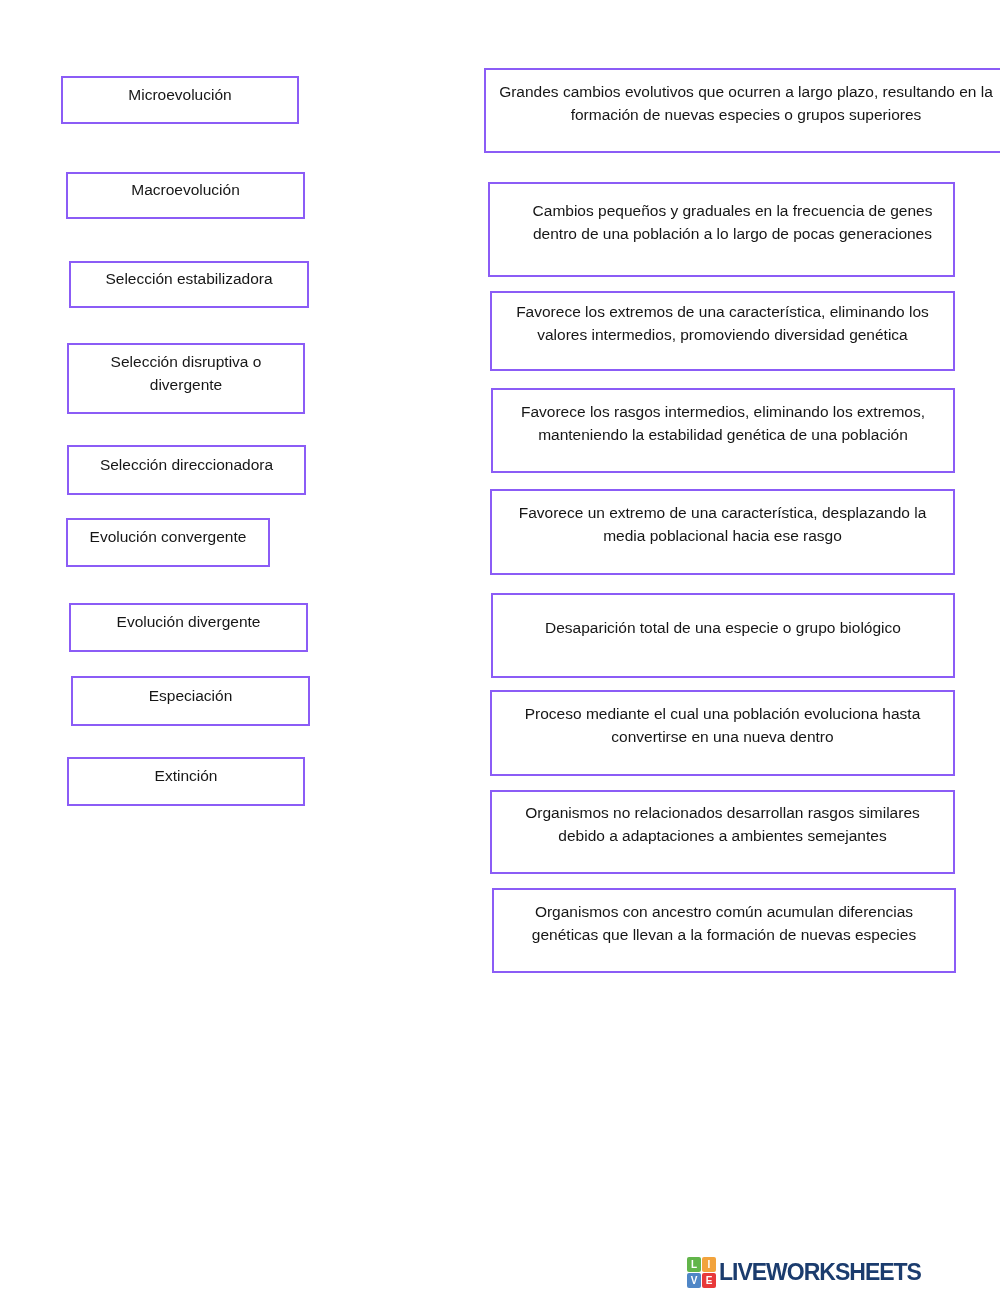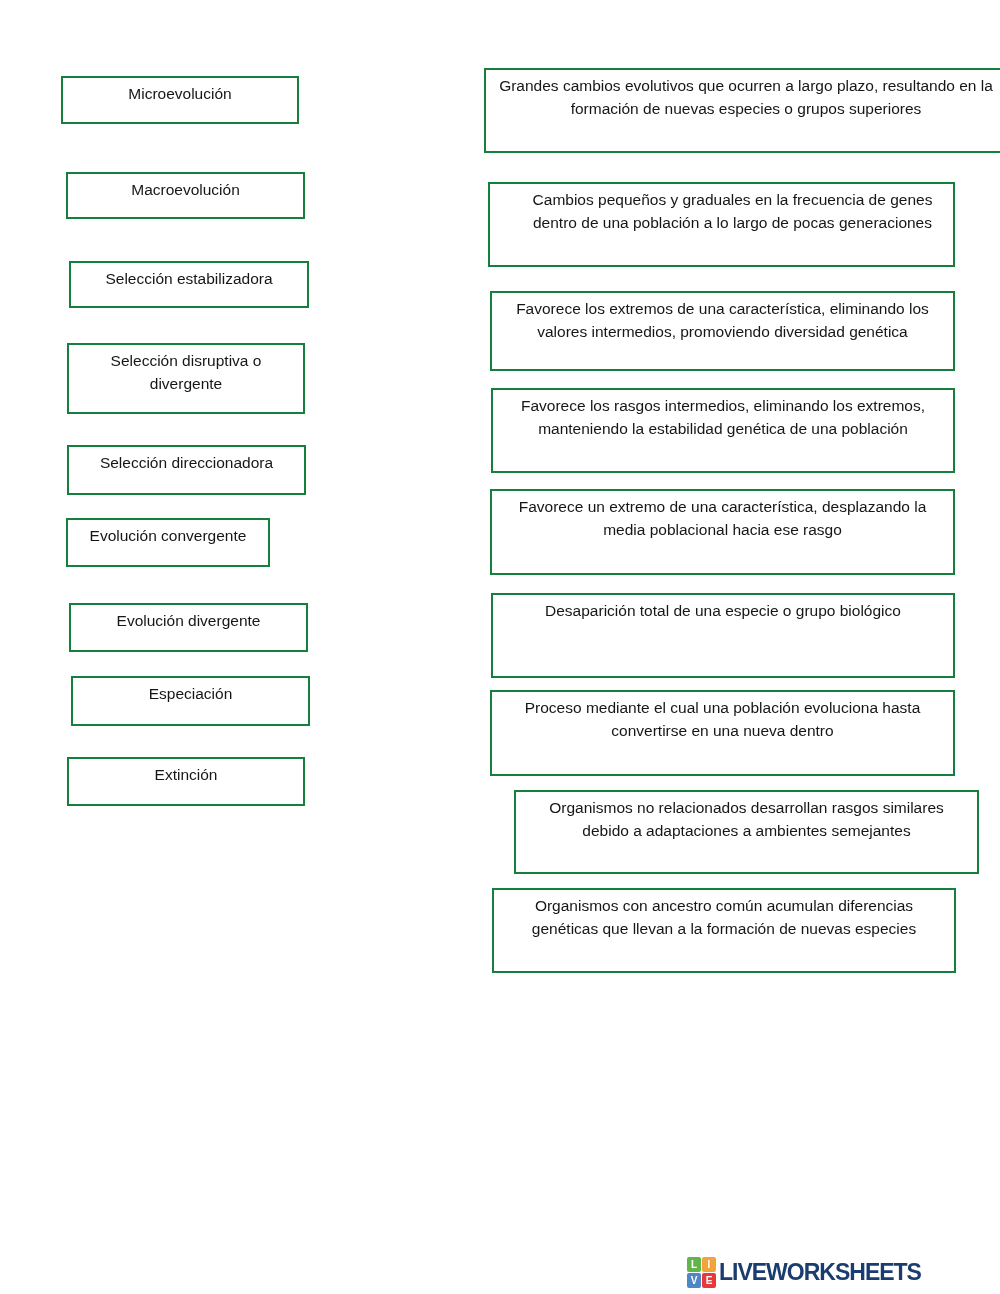--- a/index.html
+++ b/index.html
@@ -11,23 +11,24 @@
     position: relative;
     width: 1000px;
     height: 1294px;
     background: #ffffff;
     font-family: "Liberation Sans", sans-serif;
     color: #1a1a1a;
     overflow: hidden;
   }
   .box {
     position: absolute;
-    border: 2px solid #15803d;
+    border: 2px solid #8b5cf6;
     background: #ffffff;
     display: flex;
+    align-items: center;
     justify-content: center;
     text-align: center;
     box-sizing: border-box;
     font-size: 15.5px;
     line-height: 23px;
     color: #161616;
   }
   .term {
     padding: 4px 14px 16px 14px;
   }
@@ -39,27 +40,27 @@
   .t2 { left: 66px;  top: 172px; width: 239px; height: 47px; }
   .t3 { left: 69px;  top: 261px; width: 240px; height: 47px; }
   .t4 { left: 67px;  top: 343px; width: 238px; height: 71px; }
   .t5 { left: 67px;  top: 445px; width: 239px; height: 50px; }
   .t6 { left: 66px;  top: 518px; width: 204px; height: 49px; }
   .t7 { left: 69px;  top: 603px; width: 239px; height: 49px; }
   .t8 { left: 71px;  top: 676px; width: 239px; height: 50px; }
   .t9 { left: 67px;  top: 757px; width: 238px; height: 49px; }
   
   .d1 { left: 484px; top: 68px;  width: 524px; height: 85px; }
-  .d2 { left: 488px; top: 182px; width: 467px; height: 85px; padding-left: 32px; }
+  .d2 { left: 488px; top: 182px; width: 467px; height: 95px; padding-left: 32px; }
   .d3 { left: 490px; top: 291px; width: 465px; height: 80px; }
   .d4 { left: 491px; top: 388px; width: 464px; height: 85px; }
   .d5 { left: 490px; top: 489px; width: 465px; height: 86px; }
   .d6 { left: 491px; top: 593px; width: 464px; height: 85px; }
   .d7 { left: 490px; top: 690px; width: 465px; height: 86px; }
-  .d8 { left: 490px; top: 790px; width: 465px; height: 84px; margin-left: 24px; }
+  .d8 { left: 490px; top: 790px; width: 465px; height: 84px; }
   .d9 { left: 492px; top: 888px; width: 464px; height: 85px; }
 
   
   .footer-logo {
     position: absolute;
     left: 687px;
     top: 1255px;
     height: 34px;
     display: flex;
     align-items: center;

